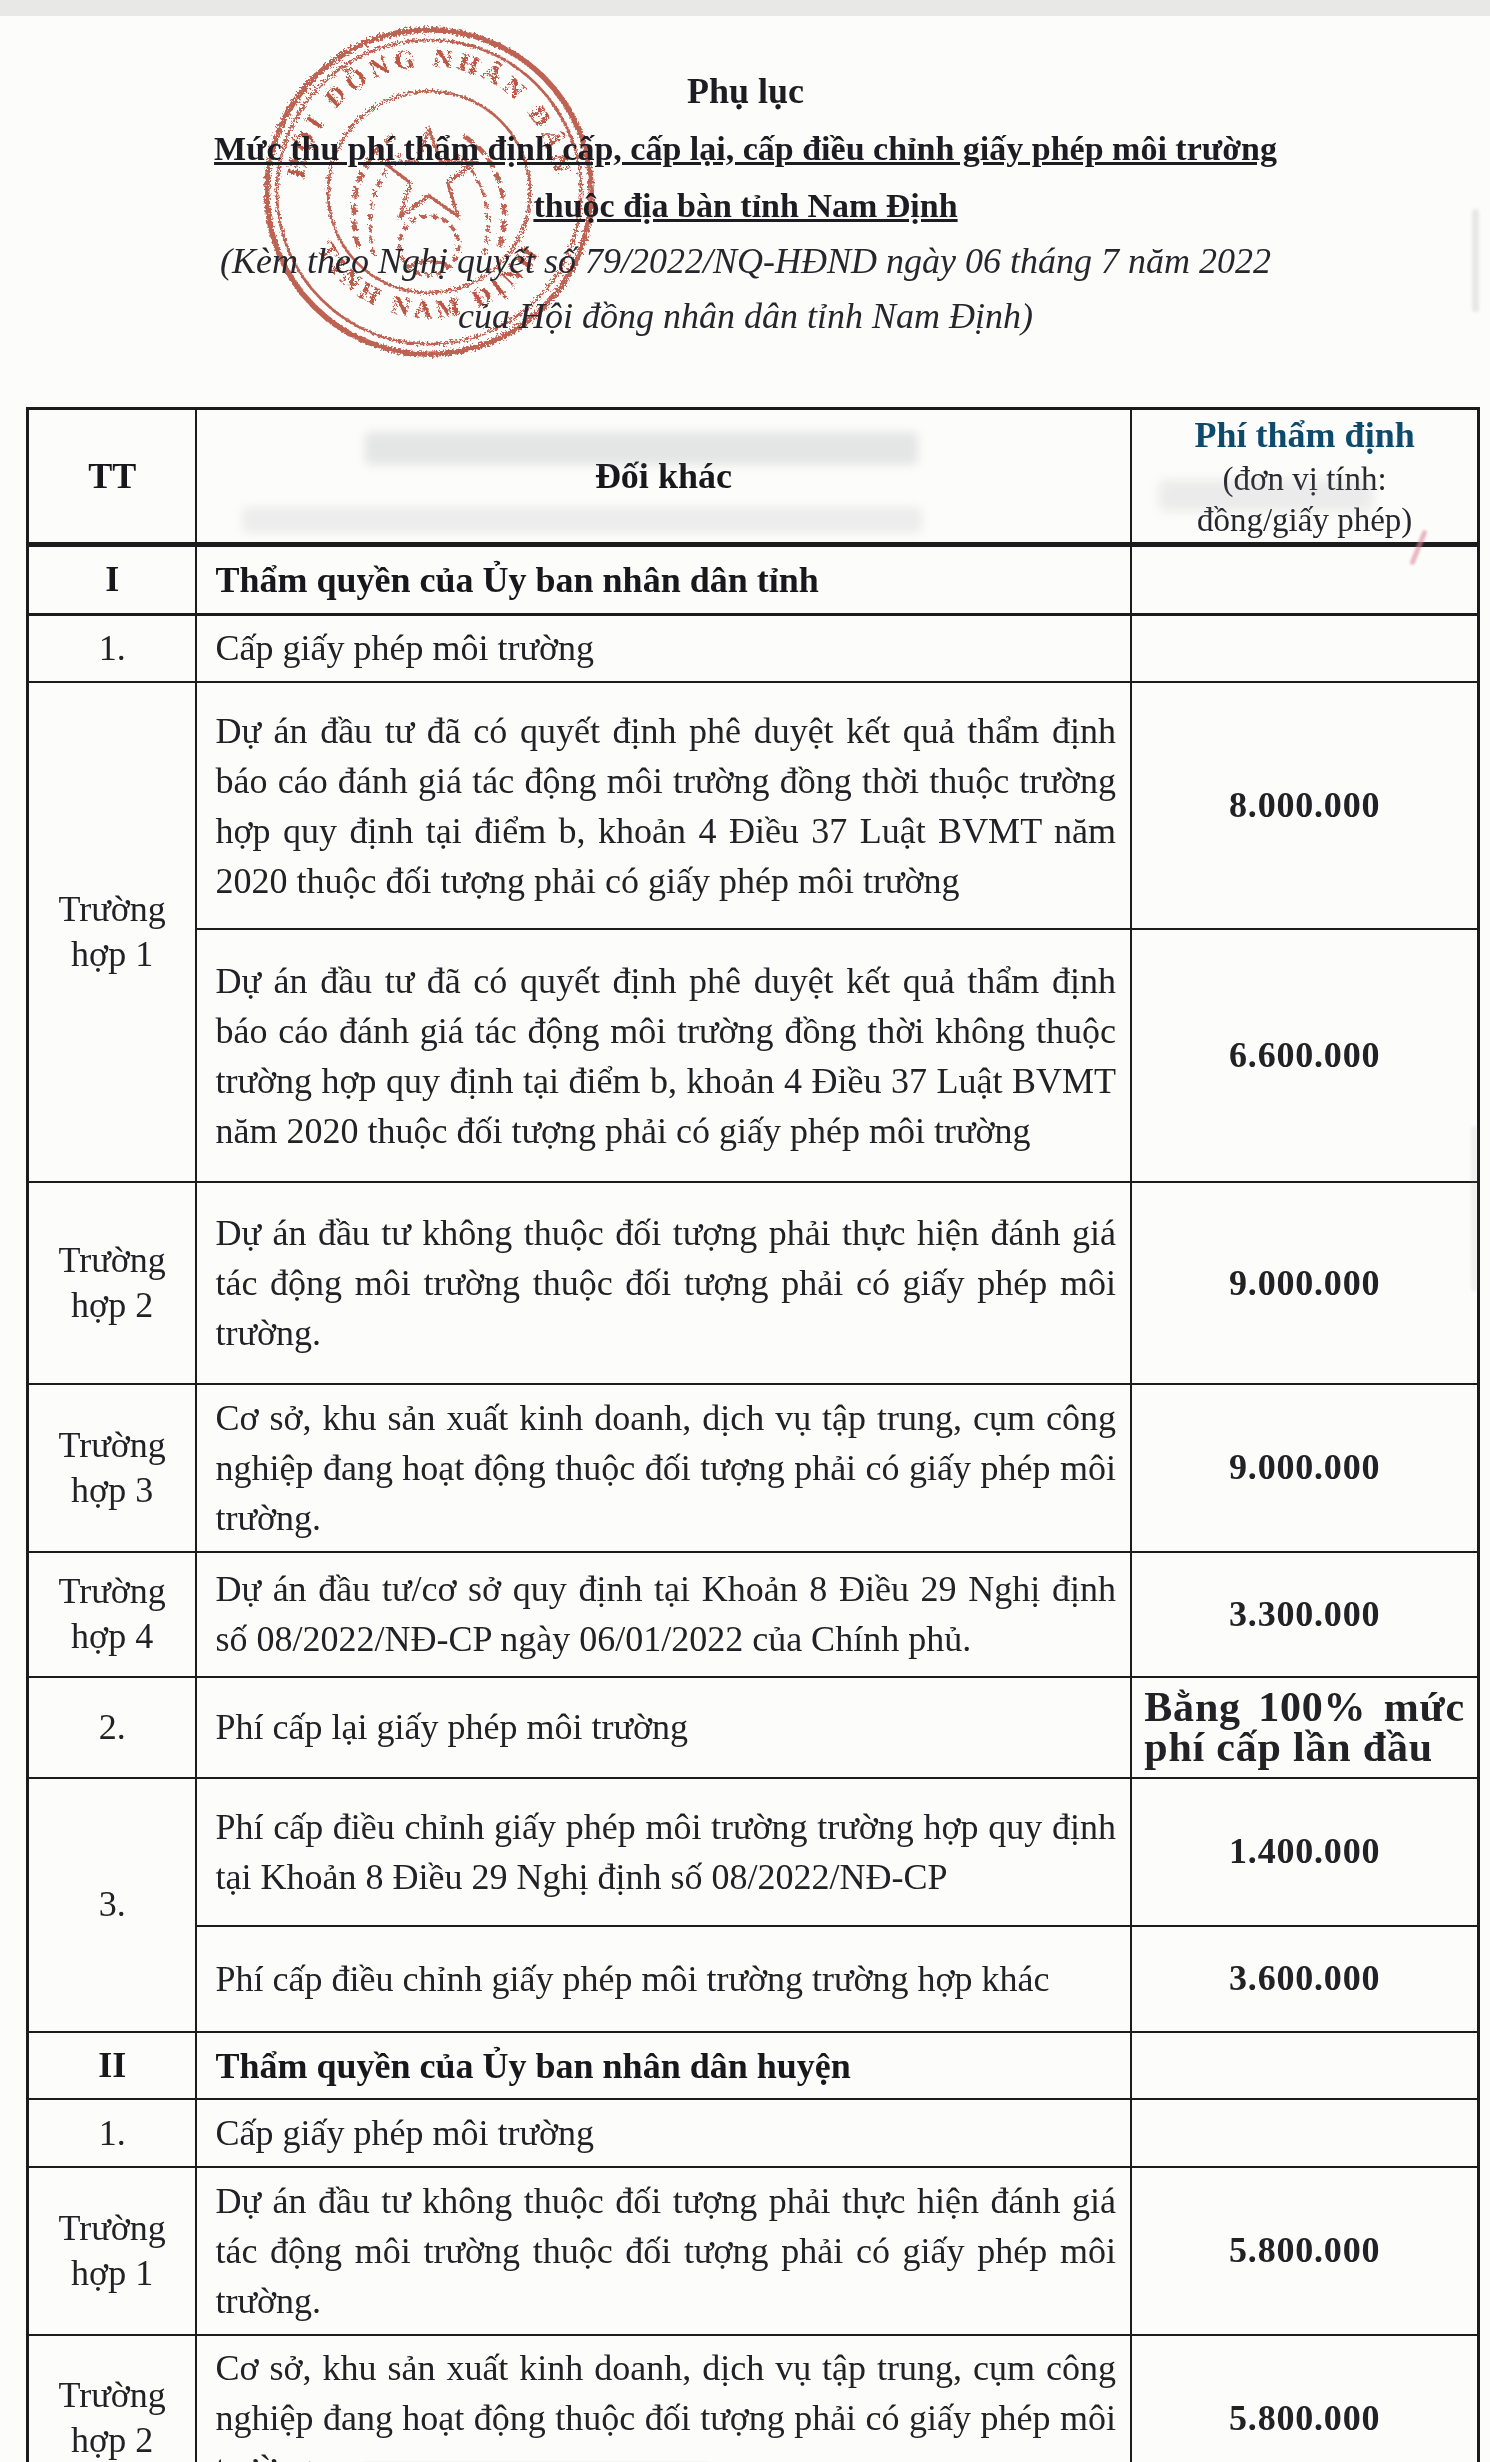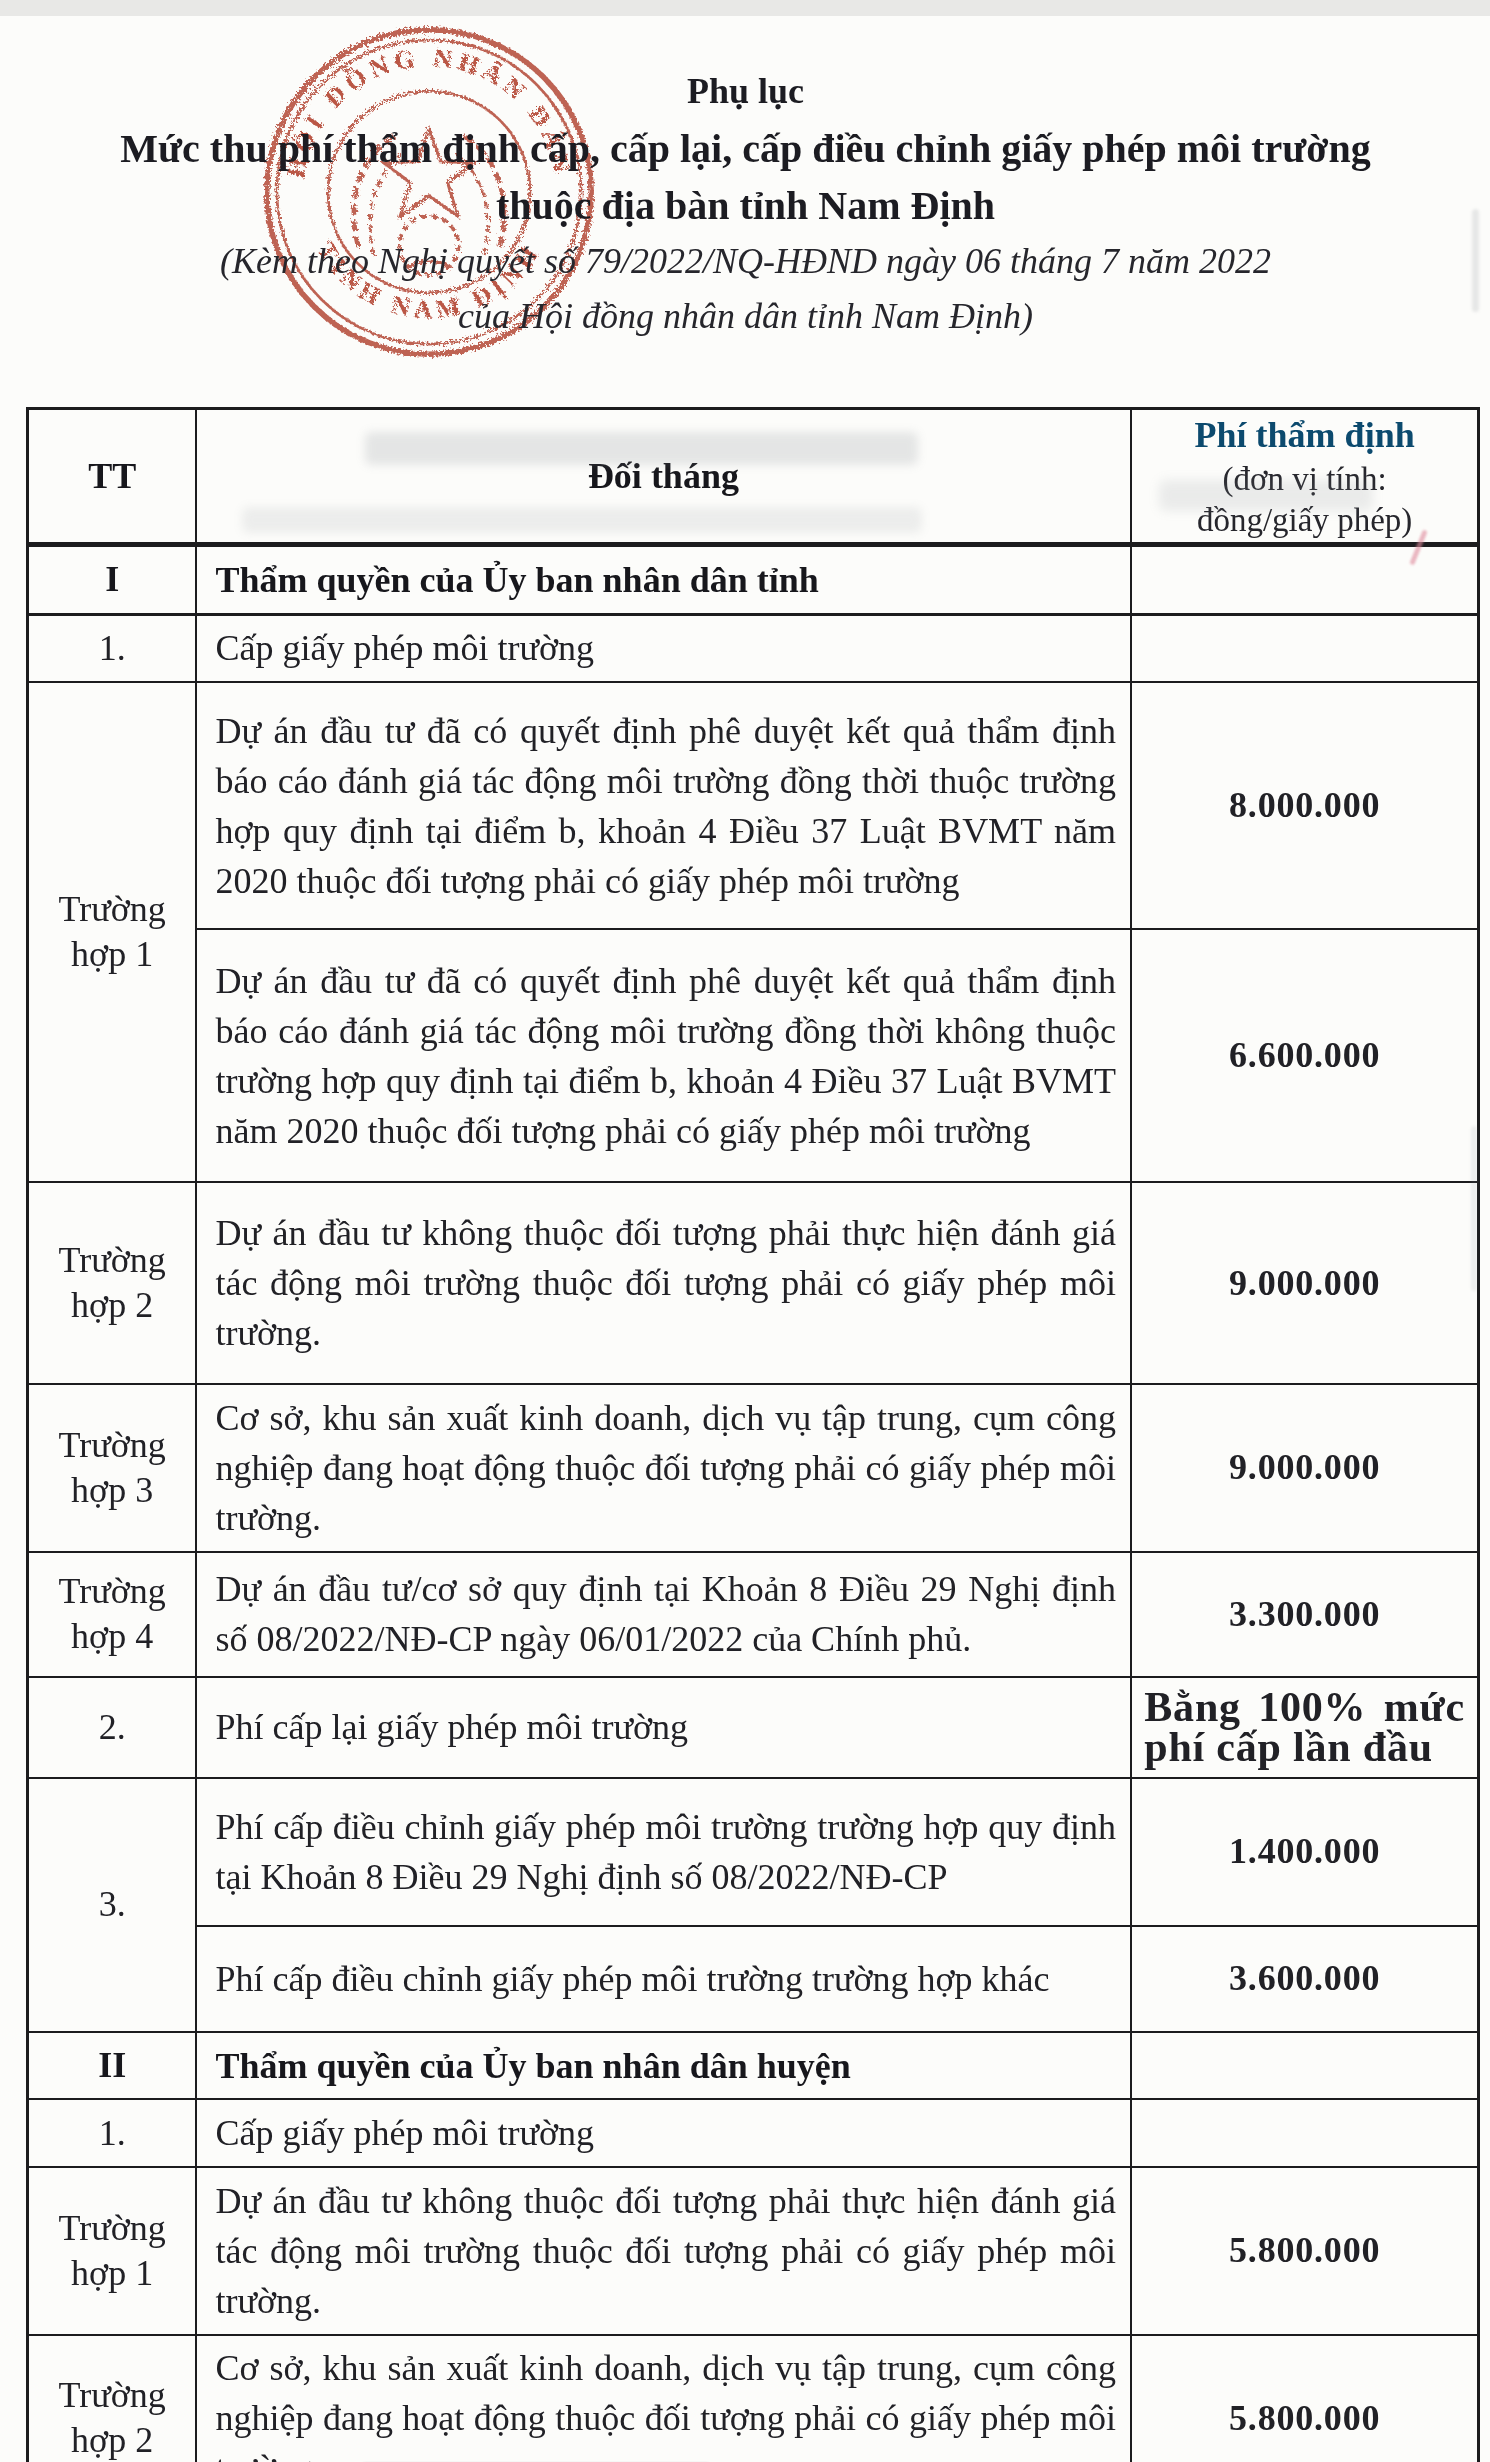--- a/index.html
+++ b/index.html
@@ -4,21 +4,21 @@
 <style>
   html,body{margin:0;padding:0;background:#e8e8e6;}
   .page{
     position:relative;width:1491px;height:2462px;margin:16px auto;
     background:#fcfcfa;overflow:hidden;
     font-family:"Liberation Serif","DejaVu Serif",serif;color:#212126;
   }
   
   .doc-header{position:absolute;top:47px;left:0;width:1491px;text-align:center;z-index:2;}
   .appendix-title{font-size:36px;font-weight:bold;line-height:57px;color:#1c1c22;}
-  .main-title{font-size:40px;font-weight:bold;line-height:57px;color:#1c1c22;}
+  .main-title{font-size:34px;font-weight:bold;line-height:57px;color:#1c1c22;text-decoration:underline;}
   .sub-title{font-size:36px;font-style:italic;line-height:55px;color:#26262c;}
   
   .stamp{position:absolute;left:259px;top:6.2px;width:340px;height:340px;z-index:1;
          mix-blend-mode:multiply;opacity:.9;}
   
   table.fee-table{
     position:absolute;left:26.4px;top:391px;width:1451px;z-index:2;
     border-collapse:collapse;table-layout:fixed;
   }
   table.fee-table td{border:2.3px solid #1c1c1e;background:transparent;}
@@ -112,21 +112,21 @@
   <table class="fee-table">
     <colgroup>
         <col style="width:168px">
         <col style="width:935px">
         <col style="width:348px">
       </colgroup>
 
     <tbody>
         <tr class="row-head">
       <td class="th-cell"><span class="th-tt">TT</span></td>
-      <td class="th-cell"><span class="th-sub">Đối tháng</span></td>
+      <td class="th-cell"><span class="th-sub">Đối khác</span></td>
       <td class="th-cell">
         <div class="fee-head-title">Phí thẩm định</div>
         <div class="fee-head-unit">(đơn vị tính:</div>
         <div class="fee-head-unit">đồng/giấy phép)</div>
       </td>
     </tr>
 
     <tr class="row-sec1">
       <td class="c-no bold">I</td>
       <td class="c-sub single bold">Thẩm quyền của Ủy ban nhân dân tỉnh</td>

